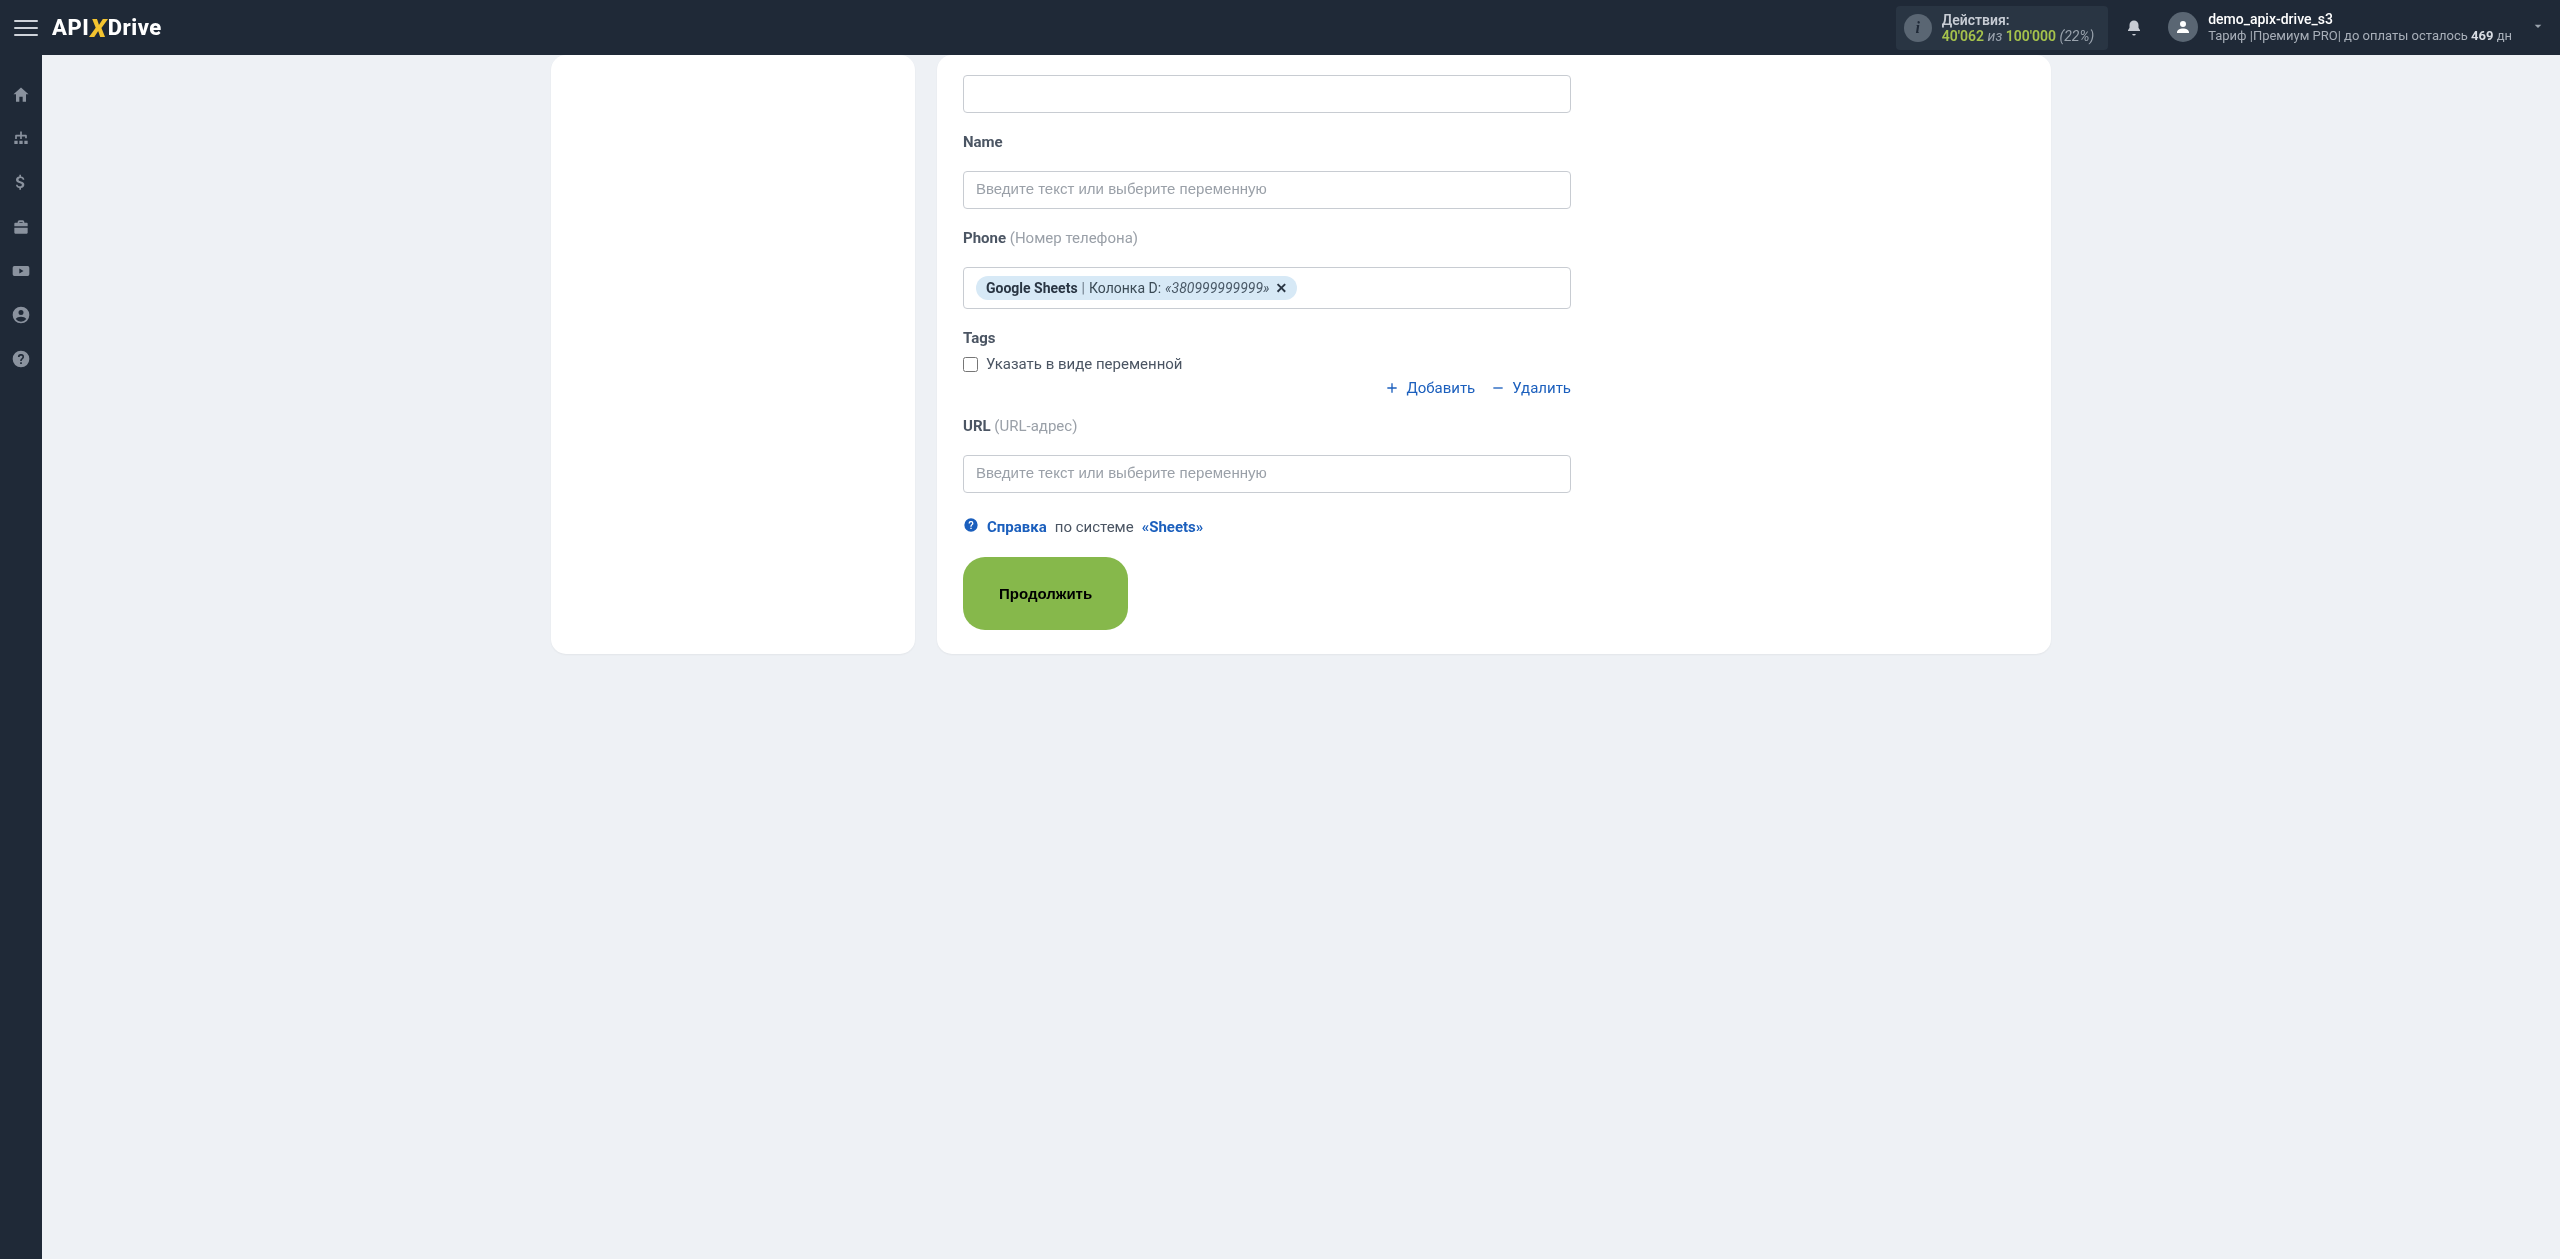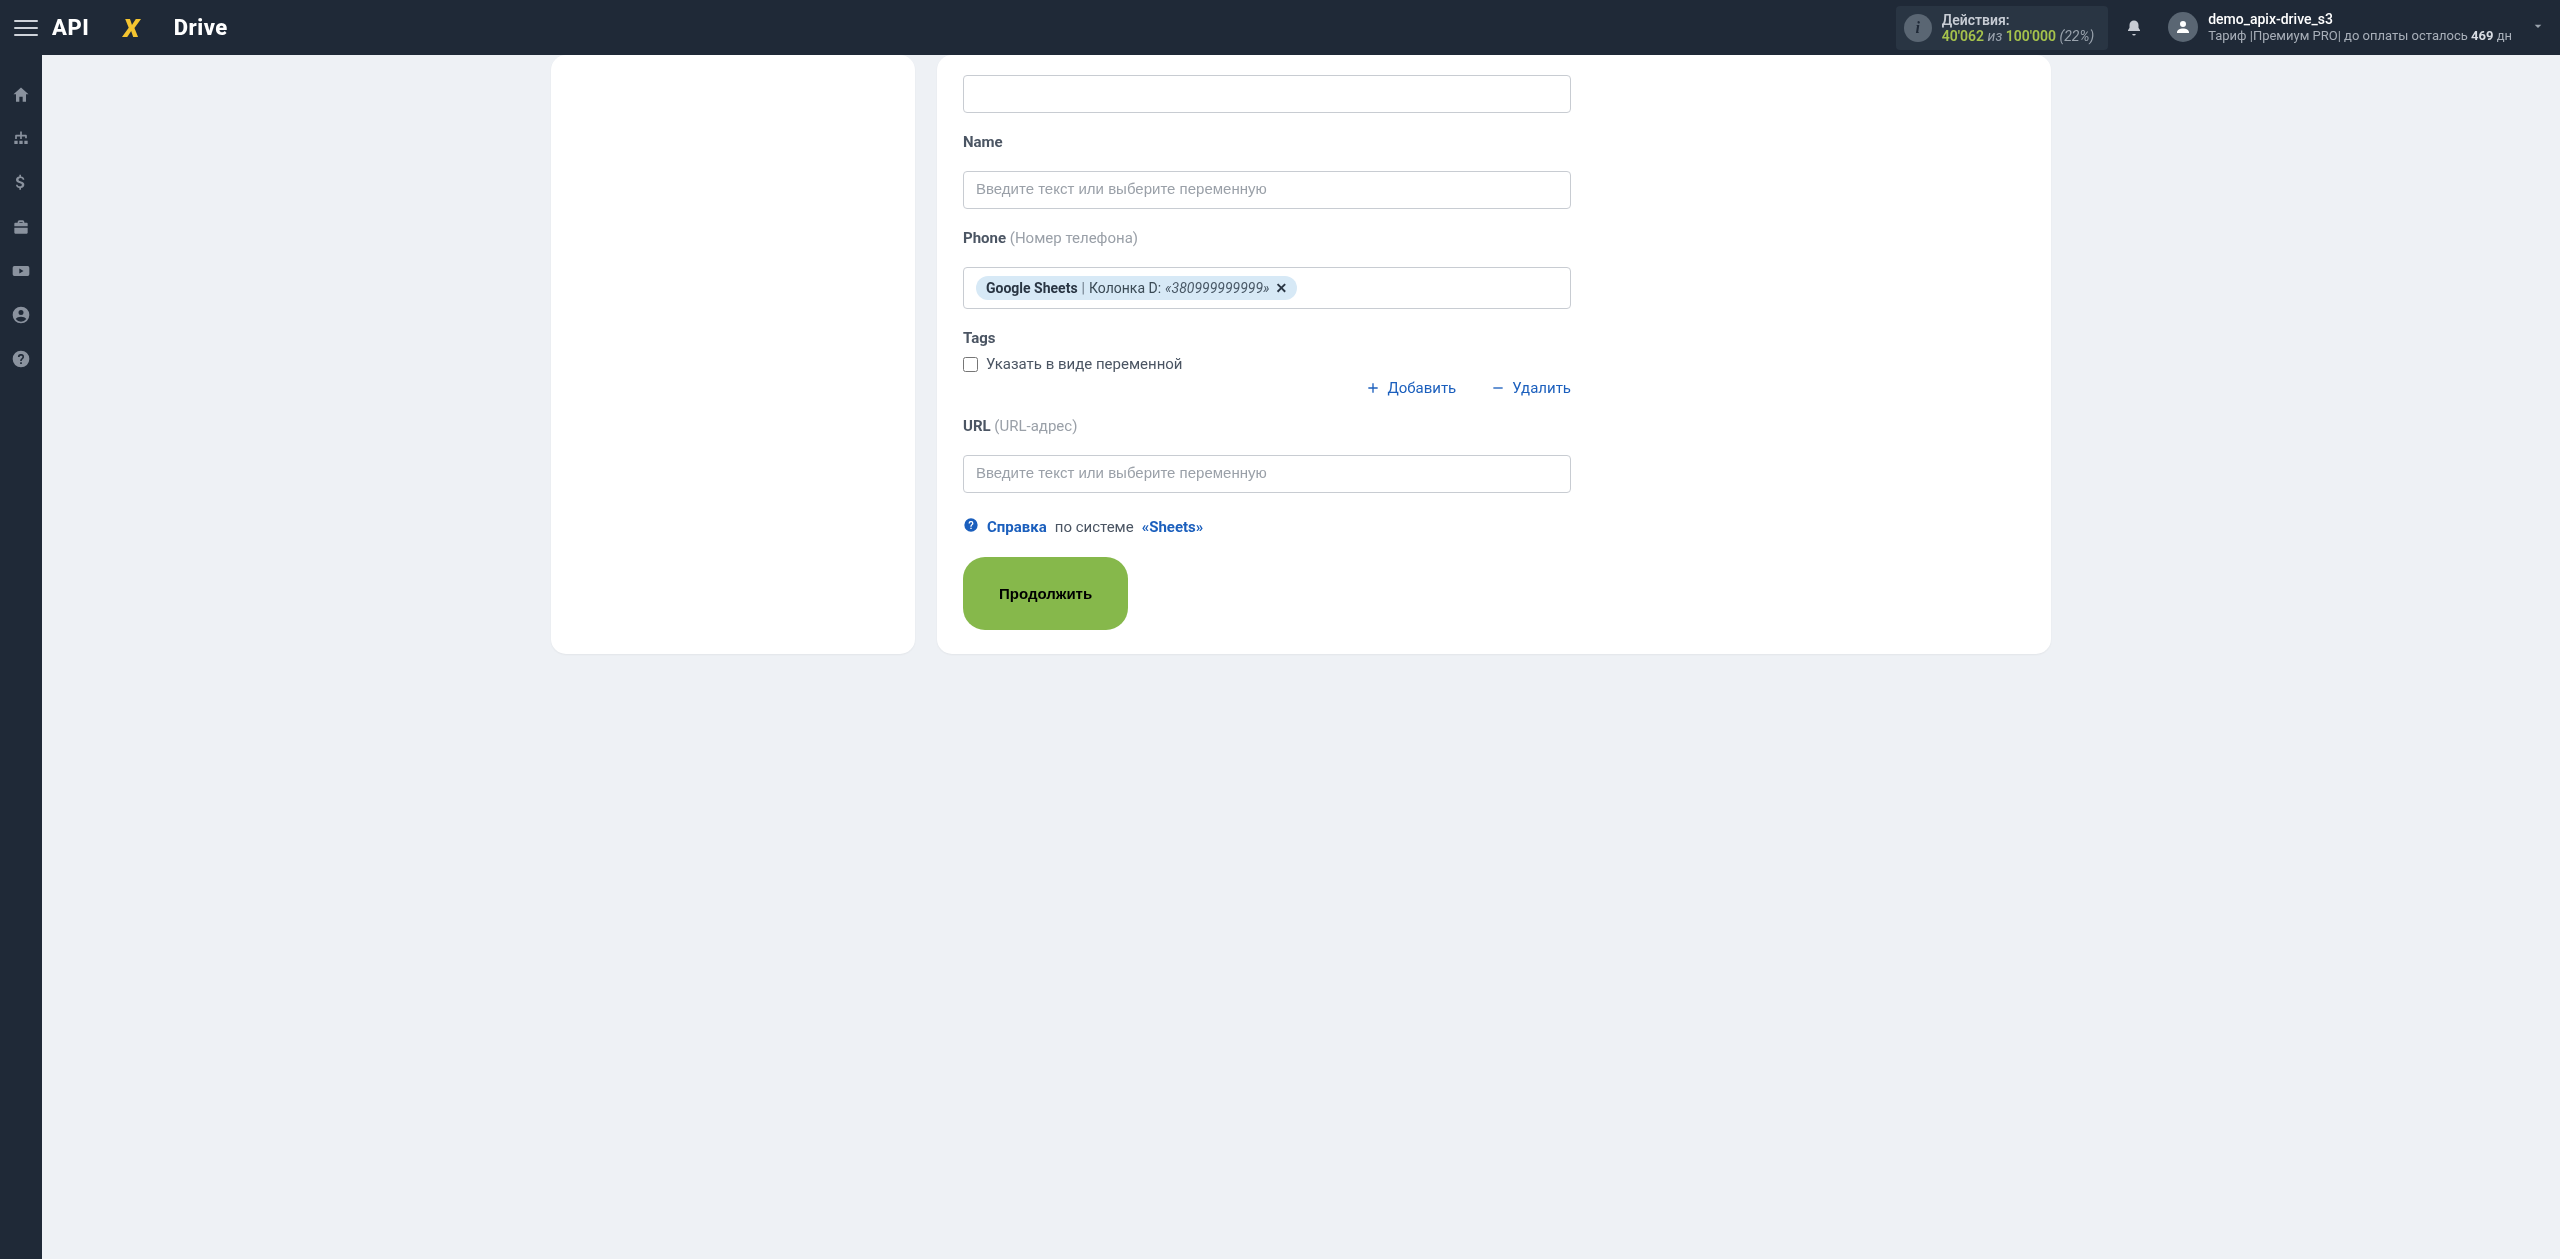--- a/index.html
+++ b/index.html
@@ -26,21 +26,21 @@
     width: 24px; height: 24px;
     display: flex; flex-direction: column; justify-content: center; gap: 5px;
     cursor: pointer;
     margin-right: 14px;
   }
   .hamburger span { display:block; height:2px; background:#cfd3da; border-radius:1px;}
   .logo {
     font-weight: 800;
     font-size: 22px;
     letter-spacing: .5px;
-    display:flex; align-items:center;gap:33px;
+    display:flex; align-items:center;
   }
   .logo .x {
     color:#f4c430;
     font-weight:900;
     font-size:26px;
     font-style: italic;
     margin:0 1px;
   }
   .topbar-spacer { flex:1; }
   .action-chip {
@@ -127,21 +127,21 @@
 
   .selectlike{justify-content:space-between;color:#6b7280;cursor:pointer}
   .selectlike .chev{color:#6b7280}
 
   .checkbox-row{
     display:flex;align-items:center;gap:8px;margin-top:8px;font-size:15px;color:#4b5563;
   }
   .checkbox-row input{width:15px;height:15px}
 
   .action-links{
-    display:flex;gap:34px;justify-content:flex-end;margin-top:6px;font-size:15px;
+    display:flex;gap:15px;justify-content:flex-end;margin-top:6px;font-size:15px;
   }
   .action-links a{color:#1b5fbd;text-decoration:none;display:inline-flex;align-items:center;gap:6px;cursor:pointer}
 
   .help-row{
     margin-top:24px;font-size:15px;display:flex;align-items:center;gap:8px;color:#4b5563;
   }
   .help-row .help-link{color:#1b5fbd;font-weight:700}
   .help-row .sys{color:#1b5fbd;font-weight:700}
   .help-row .icon{color:#1b5fbd}
 

